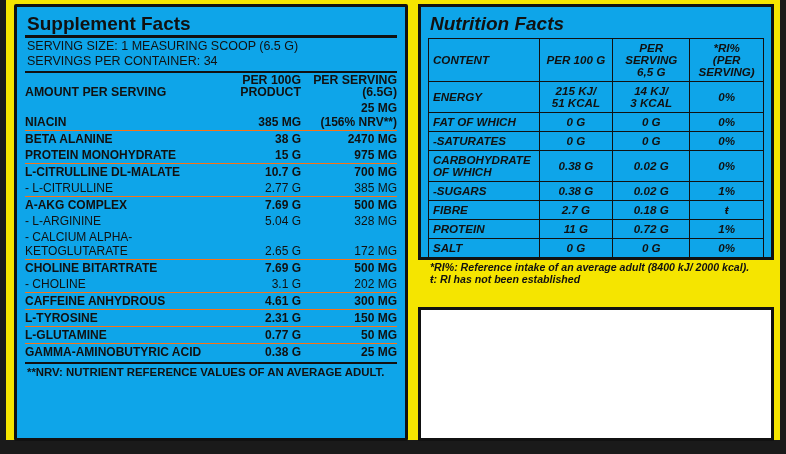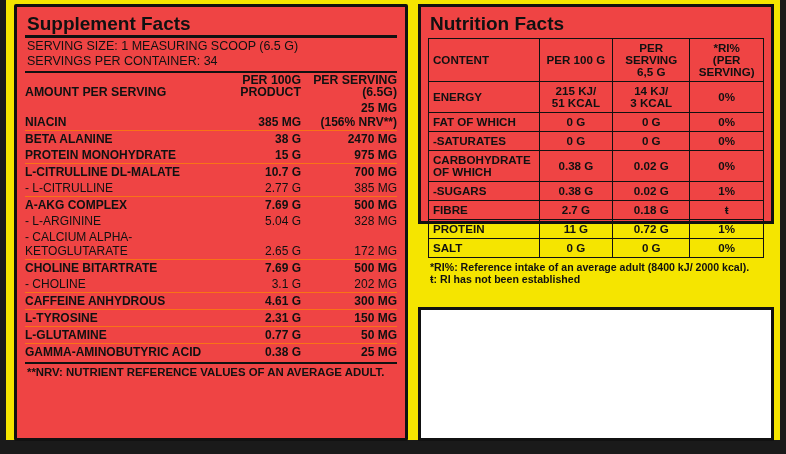--- a/index.html
+++ b/index.html
@@ -16,21 +16,21 @@
   }
   .bg-left{
     position:absolute;left:0;top:0;bottom:0;width:6px;background:#1a1a1a;
   }
   .bg-right{
     position:absolute;right:0;top:0;bottom:0;width:6px;background:#1a1a1a;
   }
 
   .panel{
     position:absolute;
-    background:#ef4444;
+    background:#0ea5e9;
     border:3px solid #111;
     box-sizing:border-box;
   }
 
   
   #supplement-panel{
     left:14px;top:4px;width:394px;height:437px;
     border-radius:2px;
     padding:4px 8px 0 8px;
   }
@@ -56,22 +56,23 @@
   tr.grp td{font-weight:bold;}
   tr.sub td{font-weight:normal;}
   td.bord{border-top:1px solid #f97316;}
   .hdr-amount{font-weight:bold;font-size:13px;}
   .sf-foot{
     font-size:11.4px;font-weight:bold;color:#111;margin:2px 0 0 2px;line-height:12px;
   }
 
   
   #nutrition-panel{
-    left:418px;top:4px;width:356px;height:220px;
+    left:418px;top:4px;width:356px;height:256px;
     padding:4px 7px 15px 7px;
+    font-style:italic;
   }
   .nf-title{
     font-size:19px;font-weight:bold;color:#111;line-height:21px;margin:2px 0 4px 2px;
   }
   table.nf{
     width:100%;border-collapse:collapse;table-layout:fixed;
   }
   table.nf td{
     border:1.5px solid #111;
     font-size:11.6px;font-weight:bold;color:#111;

